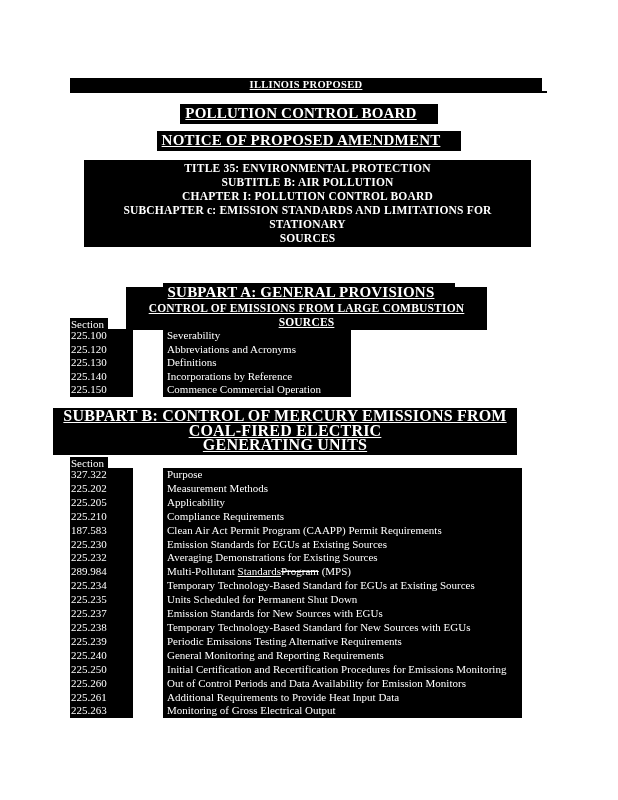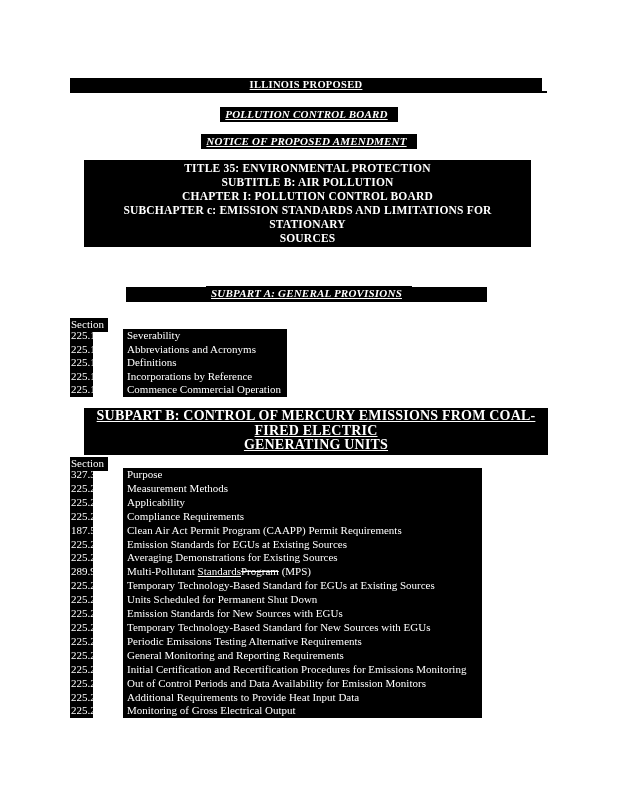--- a/index.html
+++ b/index.html
@@ -19,61 +19,61 @@
   .header-bar {
     left:70px; top:78px; width:472px; height:13px;
     font-size:10.5px; font-weight:bold; line-height:13px;
     text-align:center; letter-spacing:0.3px;
   }
   .header-rule { left:70px; top:91px; width:477px; height:2px; background:#000000; }
 
   .board-row   { top:104px; }
   .notice-row  { top:131px; }
   .center-row .hl {
-    display:inline-block; padding:1px 10px 2px 5px;
-    font-size:11px; font-weight:bold; letter-spacing:0.2px;font-style:italic;
+    display:inline-block; padding:1px 21px 2px 5px;
+    font-size:15px; font-weight:bold; letter-spacing:0.2px;
   }
 
   .title-block {
     left:84px; top:160px; width:447px;
     padding:1px 0 2px 0; text-align:center;
     font-size:11.5px; font-weight:bold; line-height:14px;
     letter-spacing:0.2px;
   }
   .part-block {
     left:126px; top:239px; width:361px;
     padding:0 0 1px 0; text-align:center;
     font-size:11.5px; font-weight:bold; line-height:14px;
     letter-spacing:0.2px;
     margin-top:48px;
   }
   .subpart-a-row { top:283px; }
   .subpart-b-block {
-    left:84px; top:408px; width:464px;
+    left:53px; top:408px; width:464px;
     padding:1px 0 2px 0; text-align:center;
-    font-size:14px; font-weight:bold; line-height:14.5px;
+    font-size:16px; font-weight:bold; line-height:14.5px;
     letter-spacing:0.2px;
   }
 
   .section-label {
     font-size:11px; line-height:13px;
     display:inline-block; padding:0 4px 1px 1px;
   }
   .section-label-a { left:70px; top:314px; }
   .section-label-b { left:70px; top:453px; }
 
   .slist { display:flex; align-items:flex-start; font-size:11px; }
   .slist-a { left:70px; top:329px; }
   .slist-a .row { line-height:13.6px; }
   .slist-b { left:70px; top:468px; }
   .slist-b .row { line-height:13.9px; }
-  .nums  { width:23px; padding-left:1px; box-sizing:border-box; flex:none; }
+  .nums  { width:63px; padding-left:1px; box-sizing:border-box; flex:none; }
   .gap   { width:30px; flex:none; }
   .titles { box-sizing:border-box; flex:none; }
-  .titles-a { width:164px; }
+  .titles-a { width:188px; }
   .titles-b { width:359px; }
   .titles .row {
     white-space:nowrap; padding-left:4px;
     width:max-content; min-width:100%; box-sizing:border-box;
     background:#000000;
   }
   .nums .row { white-space:nowrap; }
 </style>
 </head>
 <body>
@@ -92,20 +92,21 @@
 <div class="abs title-block hl">
   <div class="row">TITLE 35: ENVIRONMENTAL PROTECTION</div>
   <div class="row">SUBTITLE B: AIR POLLUTION</div>
   <div class="row">CHAPTER I: POLLUTION CONTROL BOARD</div>
   <div class="row">SUBCHAPTER c: EMISSION STANDARDS AND LIMITATIONS FOR STATIONARY</div>
   <div class="row">SOURCES</div>
 </div>
 
 <div class="abs part-block hl">
   <div class="u">PART 225</div>
+  <div class="u">CONTROL OF EMISSIONS FROM LARGE COMBUSTION SOURCES</div>
 </div>
 
 <div class="abs center-row subpart-a-row">
   <span class="hl u">SUBPART A: GENERAL PROVISIONS</span>
 </div>
 
 <div class="abs section-label-a">
   <span class="hl section-label">Section</span>
 </div>
 <div class="abs slist slist-a">

